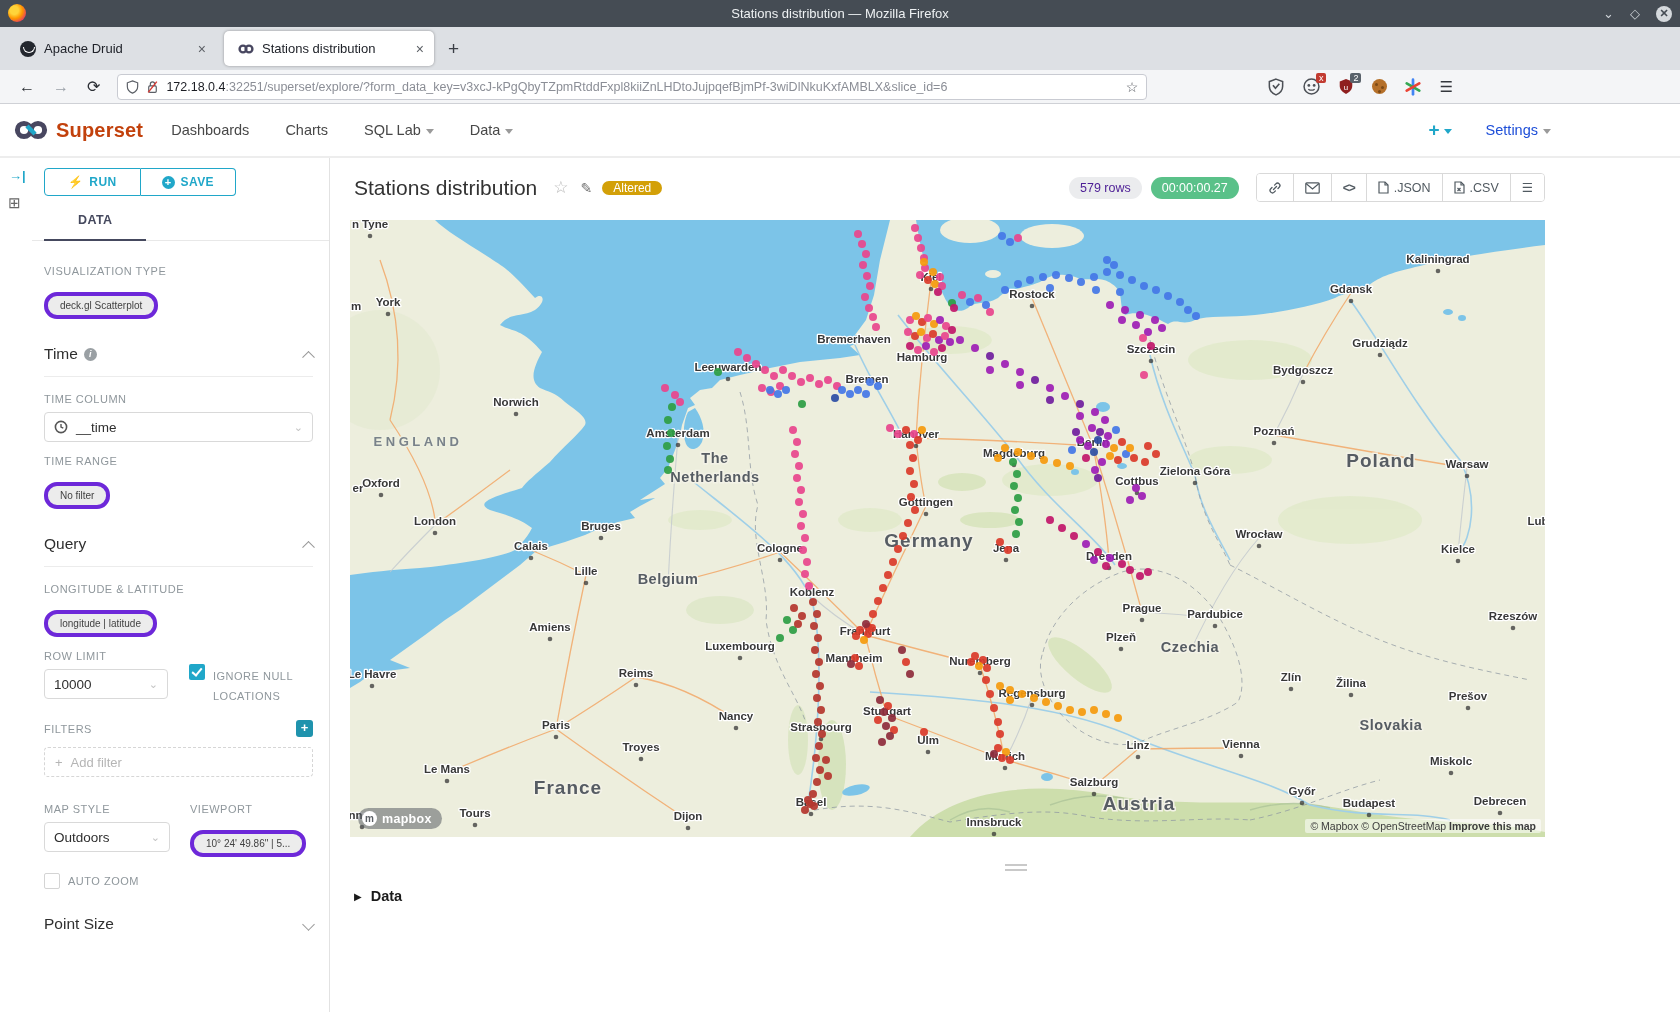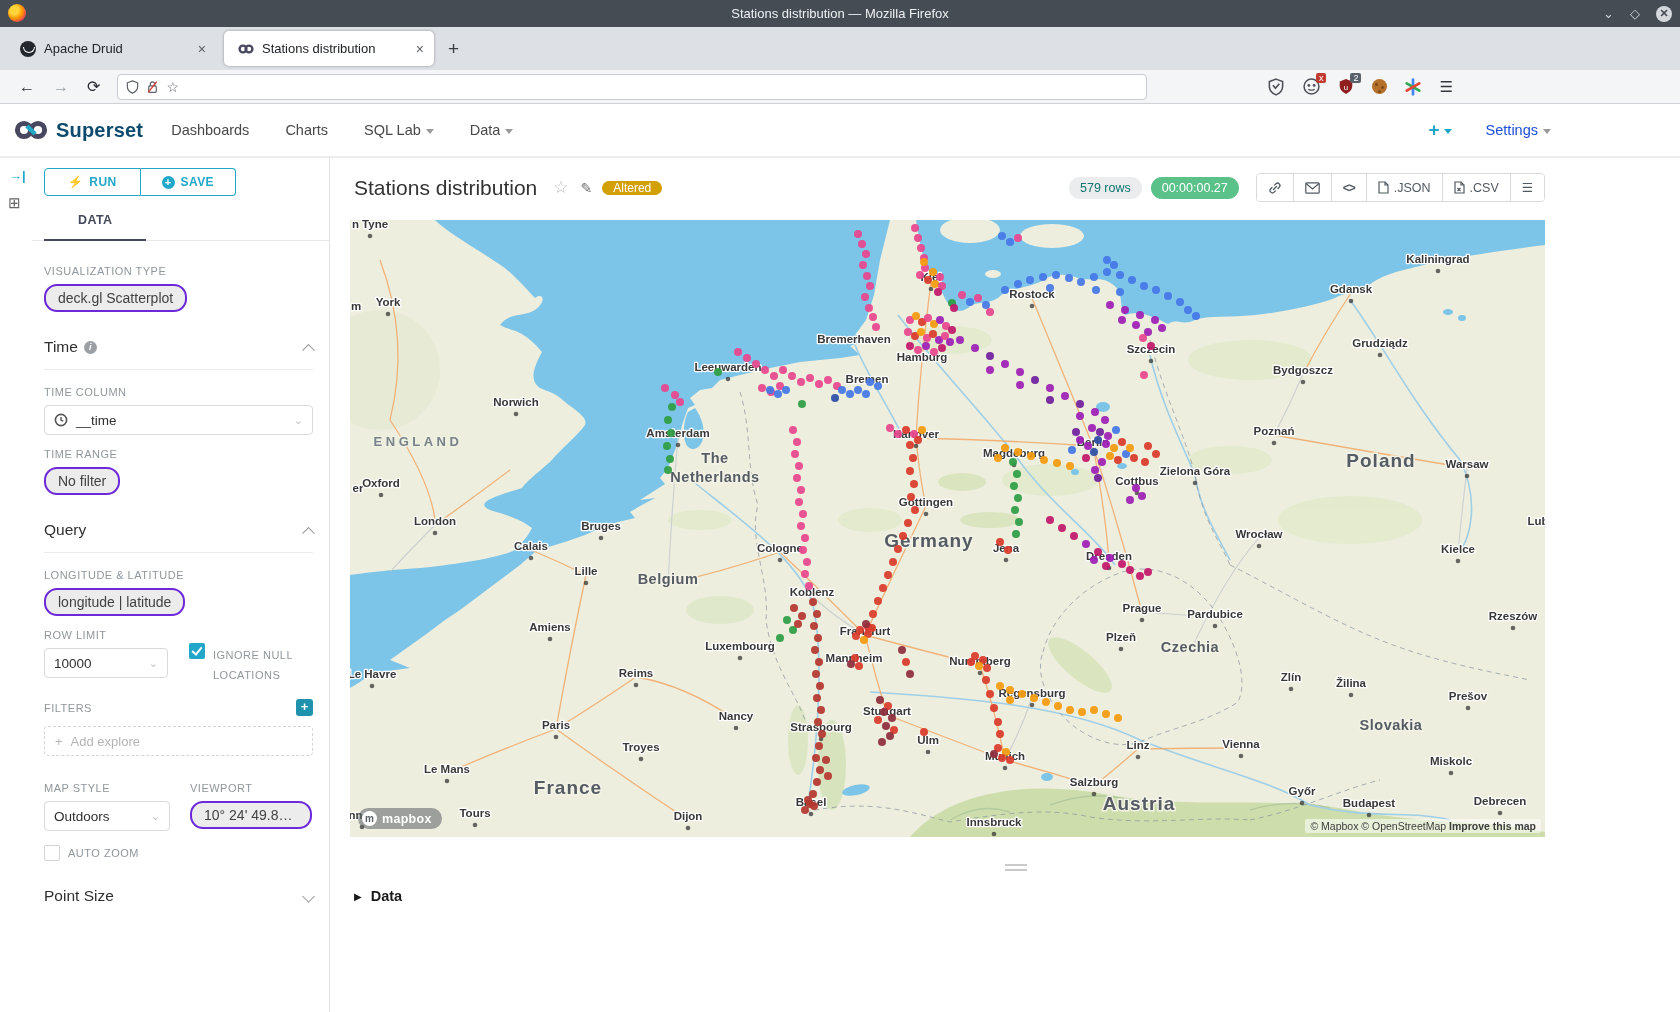--- a/index.html
+++ b/index.html
@@ -45,21 +45,21 @@
     padding:0 3px; border-radius:2px; }
   .cookie { width:15px; height:15px; border-radius:50%; background:#b5702a; position:relative; }
   .cookie::after{ content:""; position:absolute; left:3px; top:4px; width:3px; height:3px; border-radius:50%;
     background:#7d4a16; box-shadow:6px 3px 0 #7d4a16, 3px 7px 0 #7d4a16; }
   .hamb { font-size:15px; color:#33363c; }
 
   
   .ssnav { position:absolute; left:0; top:104px; width:1680px; height:54px; background:#fff;
     border-bottom:2px solid #ededed; display:flex; align-items:center; }
   .brand { display:flex; align-items:center; gap:8px; margin-left:14px; }
-  .brand-name { font-size:20px; font-weight:bold; color:#0c4a6e; letter-spacing:.2px; }
+  .brand-name { font-size:20px; font-weight:bold; color:#c2410c; letter-spacing:.2px; }
   .ssnav-items { display:flex; gap:36px; margin-left:28px; font-size:14.5px; color:#484848; }
   .ssnav-item { display:flex; align-items:center; gap:5px; }
   .caret { width:0; height:0; border-left:4px solid transparent; border-right:4px solid transparent;
     border-top:5px solid #9a9a9a; margin-top:2px; }
   .ssnav-right { position:absolute; right:129px; display:flex; align-items:center; gap:34px; }
   .plusbtn { color:#20a7c9; font-size:19px; font-weight:bold; display:flex; align-items:center; gap:4px; }
 
   
   .rail { position:absolute; left:0; top:158px; bottom:0; width:32px; background:#fff; }
   .rail-ic1 { position:absolute; left:9px; top:10px; color:#20a7c9; font-size:13px; font-weight:bold; }
@@ -80,22 +80,22 @@
   .datatab { display:inline-block; font-size:12.5px; font-weight:bold; letter-spacing:.4px; color:#45495e;
     padding:0 34px 12px 34px; border-bottom:2px solid #45495e; margin-bottom:-1px; }
 
   .sec-h { display:flex; justify-content:space-between; align-items:center; font-size:15.5px;
     color:#2f2f2f; padding-bottom:13px; border-bottom:1px solid #ececec; }
   .chev-up::after { content:""; display:block; width:8px; height:8px; border-left:1.6px solid #999;
     border-top:1.6px solid #999; transform:rotate(45deg) translate(2px,2px); }
   .chev-dn::after { content:""; display:block; width:8px; height:8px; border-left:1.6px solid #999;
     border-top:1.6px solid #999; transform:rotate(225deg) translate(0px,0px); }
   .ctl-label { font-size:11px; color:#8f979c; letter-spacing:.5px; margin-bottom:7px; }
-  .pill { display:inline-block; background:#ececec; border:2px solid #6d28d9; border-radius:13px;
-    padding:4px 12px; font-size:14px; color:#424242; white-space:nowrap; }
+  .pill { display:inline-block; background:#ececec; border:4px solid #6d28d9; border-radius:13px;
+    padding:4px 12px; font-size:10px; color:#424242; white-space:nowrap;margin-top:8px; }
   .selbox { height:30px; border:1px solid #d9d9d9; border-radius:4px; background:#fff; display:flex;
     align-items:center; padding:0 9px; font-size:13.5px; color:#2f2f2f; gap:8px; }
   .selbox .dncaret { margin-left:auto; color:#c3c3c3; font-size:11px; }
   .info-i { display:inline-block; width:13px; height:13px; border-radius:50%; background:#9aa0a4;
     color:#fff; font-size:9px; line-height:13px; text-align:center; font-style:italic; font-weight:bold;
     vertical-align:2px; margin-left:6px; }
   .chk { width:16px; height:16px; border-radius:2px; flex:none; }
   .chk.on { background:#20a7c9; position:relative; }
   .chk.on::after { content:""; position:absolute; left:5px; top:2px; width:4px; height:8px;
     border-right:2px solid #fff; border-bottom:2px solid #fff; transform:rotate(40deg); }
@@ -107,21 +107,21 @@
 
   
   .chart { position:absolute; left:330px; top:158px; right:0; bottom:0; background:#fff; }
   .ch-row { position:absolute; top:15px; left:24px; right:135px; display:flex; align-items:center; }
   .ch-title { font-size:21px; color:#333; }
   .ch-star { color:#b9b9b9; font-size:17px; margin-left:16px; }
   .ch-edit { color:#6c6c6c; font-size:14px; margin-left:12px; }
   .badge-altered { background:#d3a008; color:#fff; font-size:12px; border-radius:11px;
     padding:0 11px; margin-left:10px; }
   .ch-right { margin-left:auto; display:flex; align-items:center; gap:9px; }
-  .pill-gray { background:#ebecee; color:#0f766e; font-size:12.5px; border-radius:12px; padding:4px 11px; }
+  .pill-gray { background:#ebecee; color:#4c1d95; font-size:12.5px; border-radius:12px; padding:4px 11px; }
   .pill-green { background:#5ac189; color:#fff; font-size:12.5px; border-radius:12px; padding:4px 11px; }
   .btngroup { display:flex; border:1px solid #d9d9d9; border-radius:4px; margin-left:8px; overflow:hidden; }
   .gbtn { padding:6px 11px; border-left:1px solid #d9d9d9; color:#515a61; font-size:12.5px;
     display:flex; align-items:center; gap:5px; background:#fff; }
   .gbtn:first-child { border-left:none; }
   .code-ic { font-size:12px; letter-spacing:-1px; font-weight:bold; color:#515a61; }
 
   .map-wrap { position:absolute; left:20px; top:62px; width:1195px; height:617px; overflow:hidden; }
   .mapbox-logo { position:absolute; left:8px; bottom:8px; height:21px; border-radius:11px;
     background:rgba(90,95,100,.55); color:#fff; display:flex; align-items:center; gap:5px;
@@ -183,20 +183,21 @@
   <span class="navbtn">⟳</span>
   <div class="urlfield">
     <svg width="13" height="14" viewBox="0 0 12 13">
       <path d="M6 0.8 L10.8 2.6 V6 C10.8 9 8.4 11.2 6 12.2 C3.6 11.2 1.2 9 1.2 6 V2.6 Z" fill="none" stroke="#5b5f66" stroke-width="1.1"></path>
     </svg>
     <svg width="13" height="14" viewBox="0 0 12 13">
       <rect x="2.5" y="5.5" width="7" height="6" rx="1" fill="none" stroke="#5b5f66" stroke-width="1.1"></rect>
       <path d="M4 5.5 V3.8 a2 2 0 0 1 4 0 V5.5" fill="none" stroke="#5b5f66" stroke-width="1.1"></path>
       <line x1="2" y1="11.5" x2="10" y2="1.5" stroke="#d83a34" stroke-width="1.3"></line>
     </svg>
+    <span class="url-text"><b>172.18.0.4</b><span>:32251/superset/explore/?form_data_key=v3xcJ-kPgQbyTZpmRtddFxpl8kiiZnLHDtoJujpqefBjmPf-3wiDlNkuKxfAMBLX&amp;slice_id=6</span></span>
     <span class="url-star">☆</span>
   </div>
   <div class="tb-icons">
     <svg class="tb-ic" width="16" height="17" viewBox="0 0 12 13">
       <path d="M6 0.8 L10.8 2.6 V6 C10.8 9 8.4 11.2 6 12.2 C3.6 11.2 1.2 9 1.2 6 V2.6 Z" fill="none" stroke="#4c5056" stroke-width="1.1"></path>
       <path d="M3.8 5.2 L5.6 7.4 L8.4 4.2" fill="none" stroke="#4c5056" stroke-width="1.2"></path>
     </svg>
     <span class="tb-ic">
       <svg width="17" height="17" viewBox="0 0 16 16">
           <circle cx="8" cy="8" r="7" fill="none" stroke="#4c5056" stroke-width="1.4"></circle>
@@ -326,21 +327,21 @@
         <span class="ctl-label" style="margin:2px 0 0 0; line-height:20px; width:100px">IGNORE NULL LOCATIONS</span>
       </div>
     </div>
     <div style="margin-top:14px">
       <div style="display:flex; align-items:center; justify-content:space-between;">
         <span class="ctl-label" style="margin:0">FILTERS</span>
         <span class="sq-plus">+</span>
       </div>
       <div class="addfilter">
         <span>+</span>
-        <span>Add explore</span>
+        <span>Add filter</span>
       </div>
     </div>
   </div>
 
   <div style="margin-top:26px">
     <div style="margin-top:16px; display:flex;">
       <div style="width:146px">
         <div class="ctl-label">MAP STYLE</div>
         <div class="selbox" style="width:126px">
           <span>Outdoors</span>

